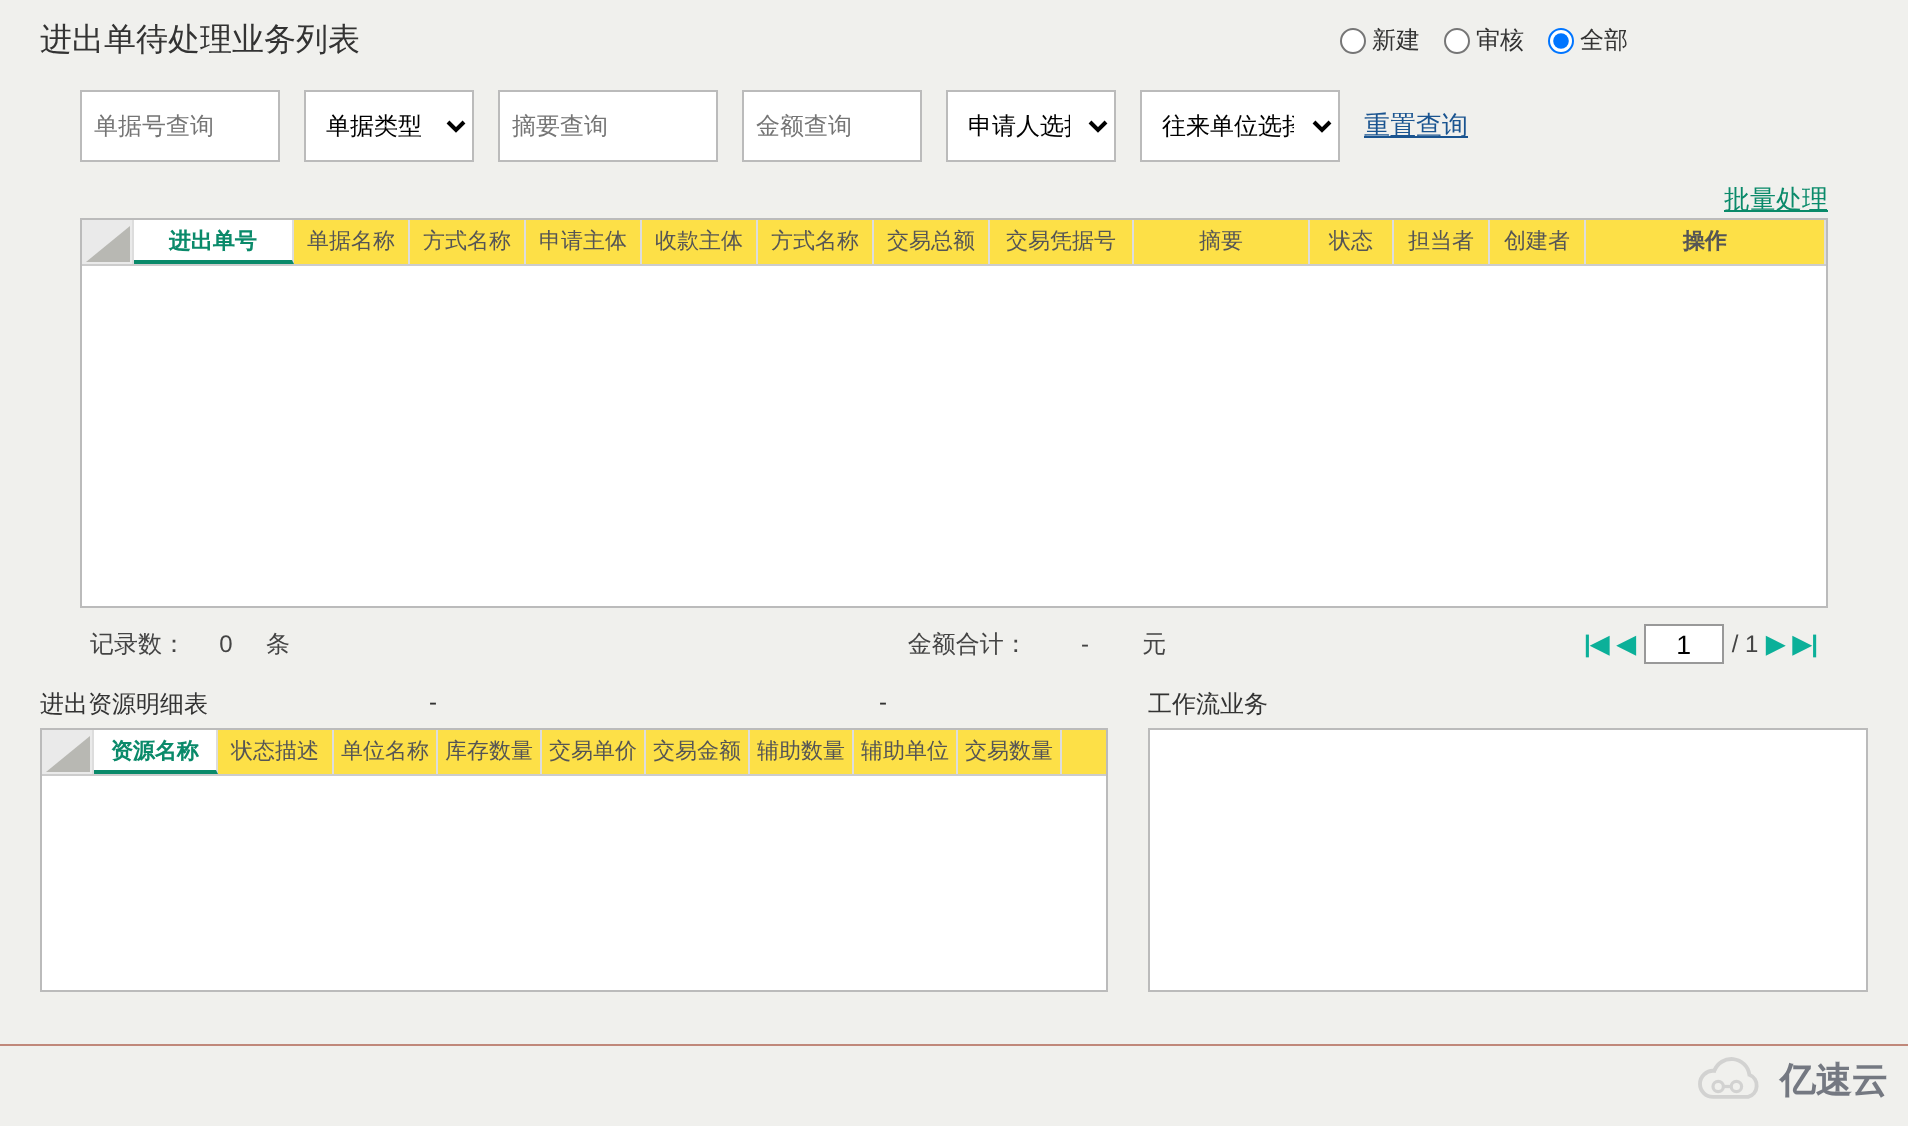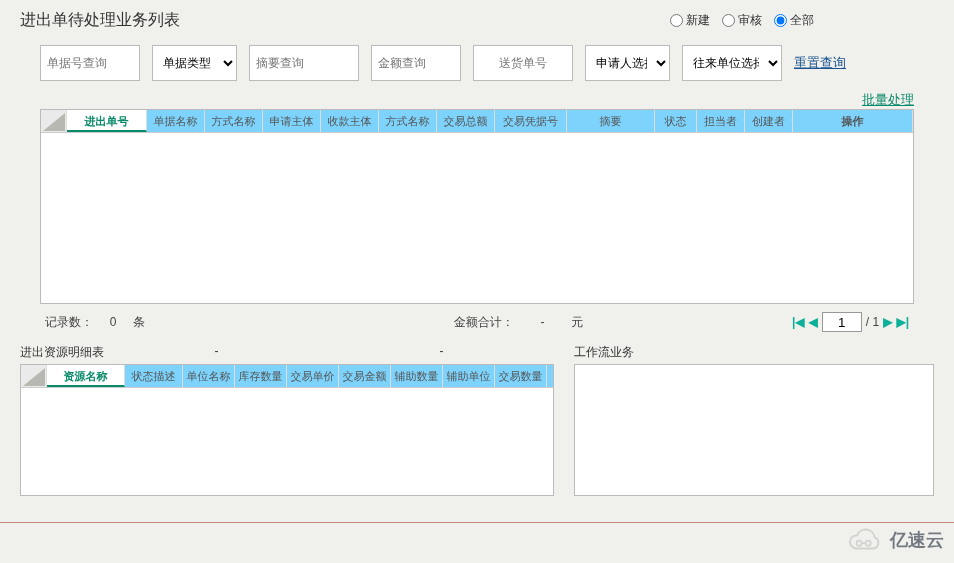--- a/index.html
+++ b/index.html
@@ -12,21 +12,21 @@
   .radio-item input { cursor: pointer; }
   
   .filter-row { padding: 6px 40px 8px; display: flex; gap: 12px; align-items: center; }
   .filter-input, .filter-select { height: 36px; border: 1px solid #bbb; padding: 0 6px; font-size: 12px; background: #fff; font-family: inherit; }
   .w80 { width: 90px; } .w85 { width: 85px; } .w100 { width: 100px; } .w110 { width: 110px; }
   .link-btn { color: #1a5490; text-decoration: underline; cursor: pointer; font-size: 13px; }
   .batch-link { text-align: right; padding: 2px 40px 0; }
   .batch-link .link-btn { color: #0a8a6a; }
   
   .main-table-wrap { margin: 0 40px; border: 1px solid #bbb; background: #fff; height: 195px; }
-  .thead-row { display: flex; background: #7dd3fc; border-bottom: 1px solid #ccc; height: 23px; }
+  .thead-row { display: flex; background: #fde047; border-bottom: 1px solid #ccc; height: 23px; }
   .th { border-right: 1px solid #ddd; text-align: center; font-size: 11px; color: #555; line-height: 22px; overflow: hidden; white-space: nowrap; }
   .th.active { color: #0a8a6a; font-weight: bold; border-bottom: 2px solid #0a8a6a; background: #fff; }
   .corner { width: 26px; background: #eaeaea; position: relative; }
   .corner::before { content: ""; position: absolute; right: 1px; bottom: 1px; border-style: solid; border-width: 0 0 18px 22px; border-color: transparent transparent #b8b8b3 transparent; }
   
   .status-row { display: flex; align-items: center; padding: 8px 45px; color: #444; }
   .status-left { flex: 0 0 200px; }
   .status-mid { flex: 1; text-align: center; }
   .pager { display: flex; align-items: center; gap: 4px; }
   .pager-btn { color: #0bb099; cursor: pointer; font-size: 12px; font-weight: bold; }
@@ -65,21 +65,20 @@
         <span>全部</span>
       </label>
   </div>
 </div>
 
 <div class="filter-row">
   <input class="filter-input w100" placeholder="单据号查询" style="">
   <select class="filter-select w85"><option>单据类型</option></select>
   <input class="filter-input w110" placeholder="摘要查询" style="">
   <input class="filter-input w80" placeholder="金额查询" style="">
-  <input class="filter-input w100" style="text-align: center;" placeholder="送货单号">
   <select class="filter-select w85"><option>申请人选择</option></select>
   <select class="filter-select w100"><option>往来单位选择</option></select>
   <span class="link-btn">重置查询</span>
 </div>
 <div class="batch-link"><span class="link-btn">批量处理</span></div>
 
 <div class="main-table-wrap">
   <div class="thead-row" id="main-thead">
       <div class="th corner"></div>
       <div class="th active" style="width: 80px;">进出单号</div>
@@ -122,21 +121,21 @@
 <div class="lower">
   <div class="panel-left">
     <div class="panel-title">
       <span style="flex:0 0 auto;text-align:left">进出资源明细表</span>
       <span>-</span>
       <span>-</span>
     </div>
     <div class="detail-table-wrap">
       <div class="thead-row" id="detail-thead">
           <div class="th corner"></div>
-          <div class="th active" style="width: 78px;">资源名称</div>
+          <div class="th active" style="width: 62px;">资源名称</div>
           <div class="th" style="width: 58px;">状态描述</div>
           <div class="th" style="width: 52px;">单位名称</div>
           <div class="th" style="width: 52px;">库存数量</div>
           <div class="th" style="width: 52px;">交易单价</div>
           <div class="th" style="width: 52px;">交易金额</div>
           <div class="th" style="width: 52px;">辅助数量</div>
           <div class="th" style="width: 52px;">辅助单位</div>
           <div class="th" style="width: 52px;">交易数量</div>
         </div>
     </div>

